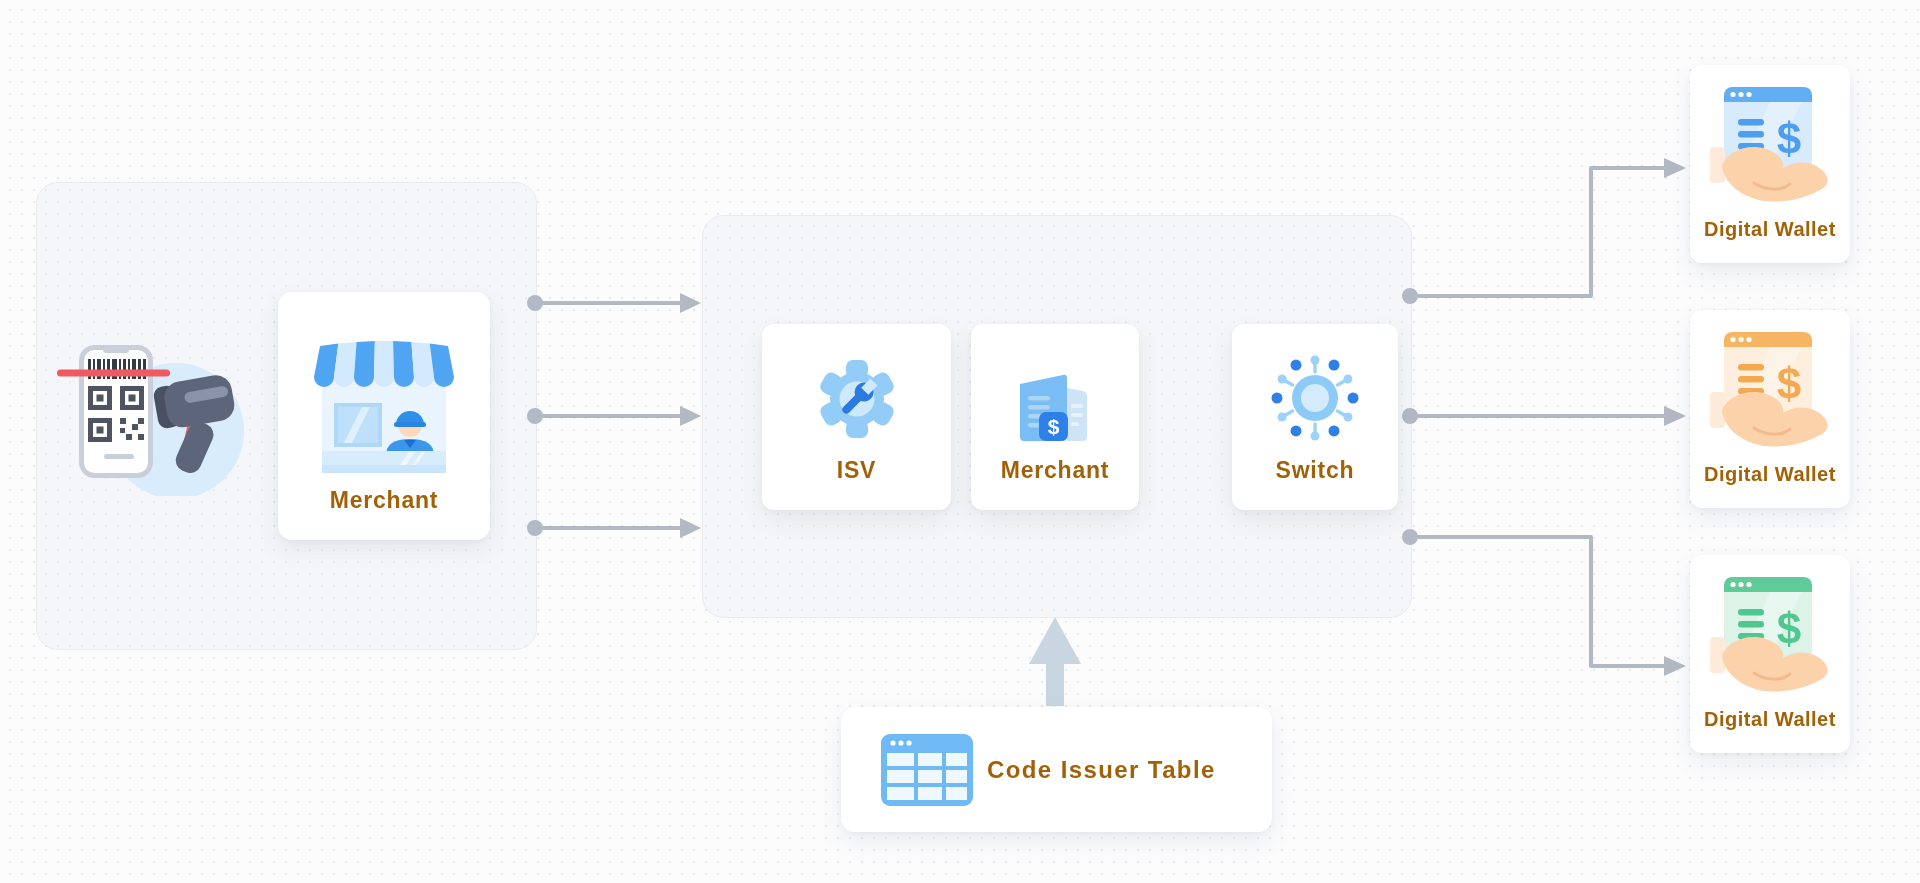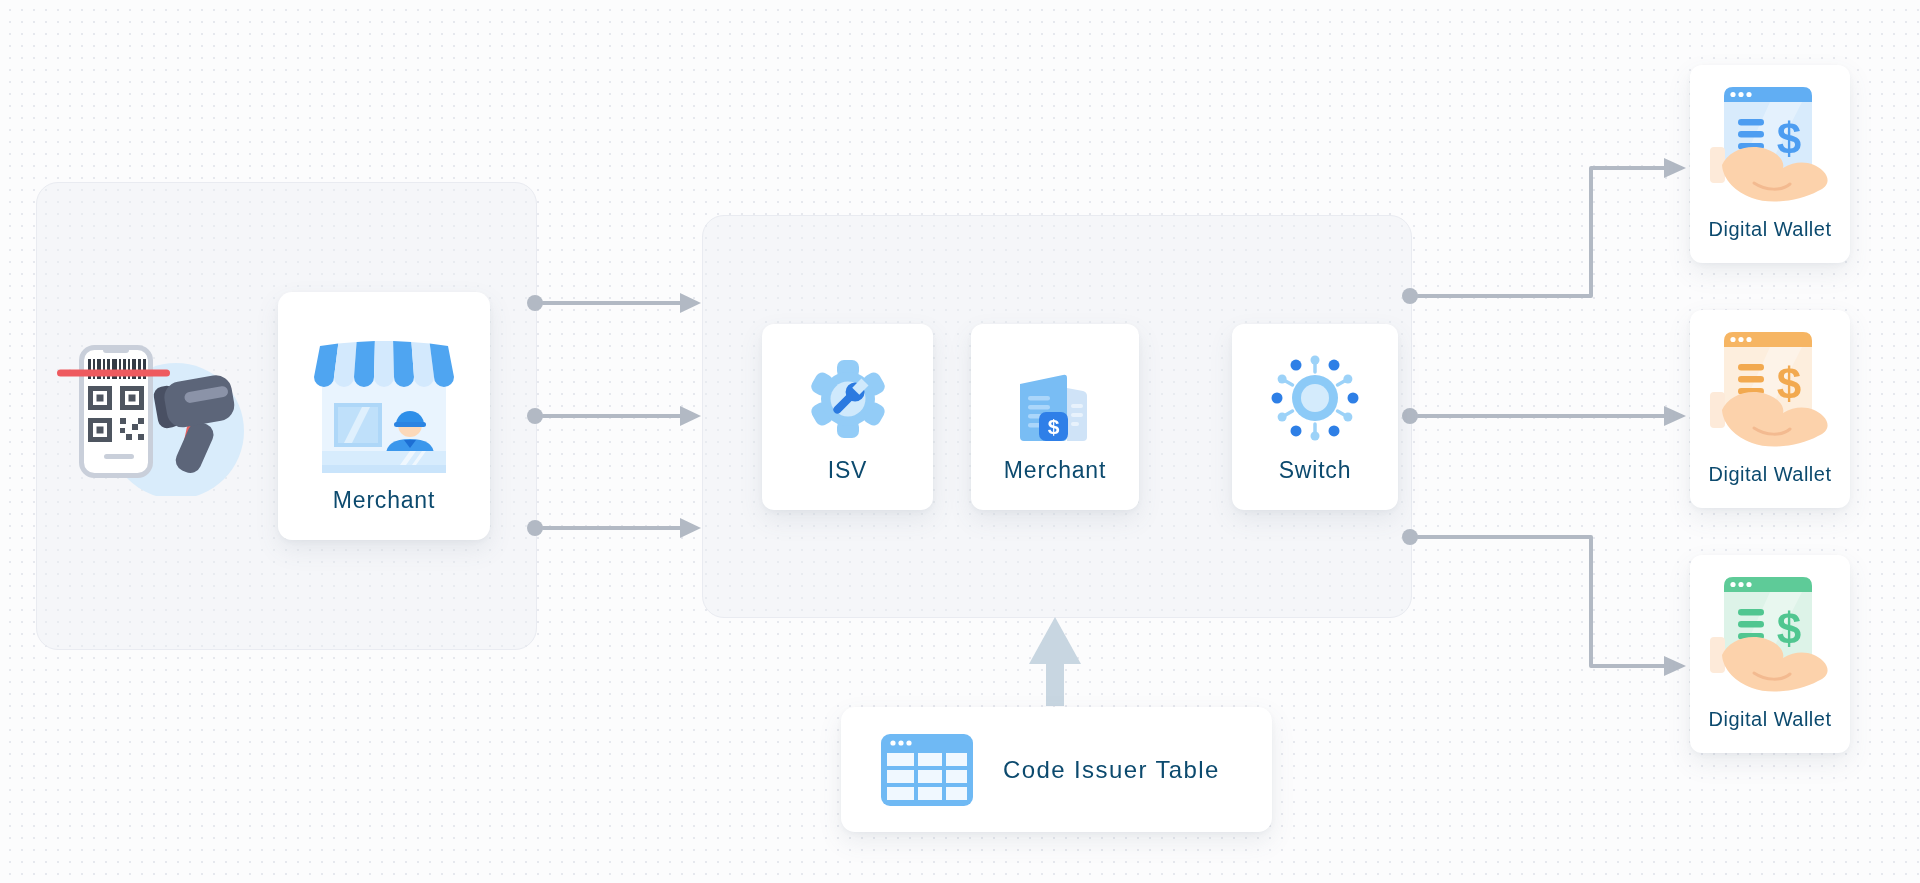--- a/index.html
+++ b/index.html
@@ -27,38 +27,38 @@
   .card{
     position:absolute;
     background:#ffffff;
     border-radius:14px;
     box-shadow:0 10px 24px rgba(80,95,120,0.10),0 2px 5px rgba(80,95,120,0.05);
     z-index:3;
     display:flex;flex-direction:column;align-items:center;justify-content:flex-end;
     box-sizing:border-box;
   }
   .label{
-    color:#0c4a6e;
-    font-weight:400;
+    color:#a16207;
+    font-weight:700;
     letter-spacing:0.8px;
     white-space:nowrap;
   }
   .merchant-card{left:278px;top:292px;width:212px;height:248px;padding-bottom:26px;text-align:center;}
   .merchant-card .label{font-size:23px;margin-top:12px;}
-  .node-card{width:171px;height:186px;top:324px;padding-bottom:26px;border-radius:12px;}
+  .node-card{width:189px;height:186px;top:324px;padding-bottom:26px;border-radius:12px;}
   .node-card .label{font-size:23px;margin-top:13px;}
   .node-isv{left:762px;}
   .node-acquirer{left:971px;width:168px;}
   .node-switch{left:1232px;width:166px;}
   .code-card{
     left:841px;top:707px;width:431px;height:125px;
     flex-direction:row;justify-content:flex-start;align-items:center;
     padding:0 0 0 40px;
   }
-  .code-card .label{font-size:24px;letter-spacing:1.4px;margin-left:30px;}
+  .code-card .label{font-size:24px;letter-spacing:1.4px;margin-left:14px;}
   .wallet-card{left:1690px;width:160px;height:198px;border-radius:12px;padding-bottom:22px;}
   .wallet-card .label{font-size:20px;letter-spacing:0.5px;margin-top:11px;}
   .wallet-1{top:65px;}
   .wallet-2{top:310px;}
   .wallet-3{top:555px;}
   .scan-icon{position:absolute;left:40px;top:336px;z-index:3;}
   
   .wallet--blue   .w-header{fill:#61aef3;} .wallet--blue   .w-body{fill:#d8ebfc;} .wallet--blue   .w-glyph{fill:#4d9df1;}
   .wallet--orange .w-header{fill:#f6b563;} .wallet--orange .w-body{fill:#fdeedd;} .wallet--orange .w-glyph{fill:#f2a94f;}
   .wallet--green  .w-header{fill:#5ecb98;} .wallet--green  .w-body{fill:#ddf3e8;} .wallet--green  .w-glyph{fill:#50c690;}

